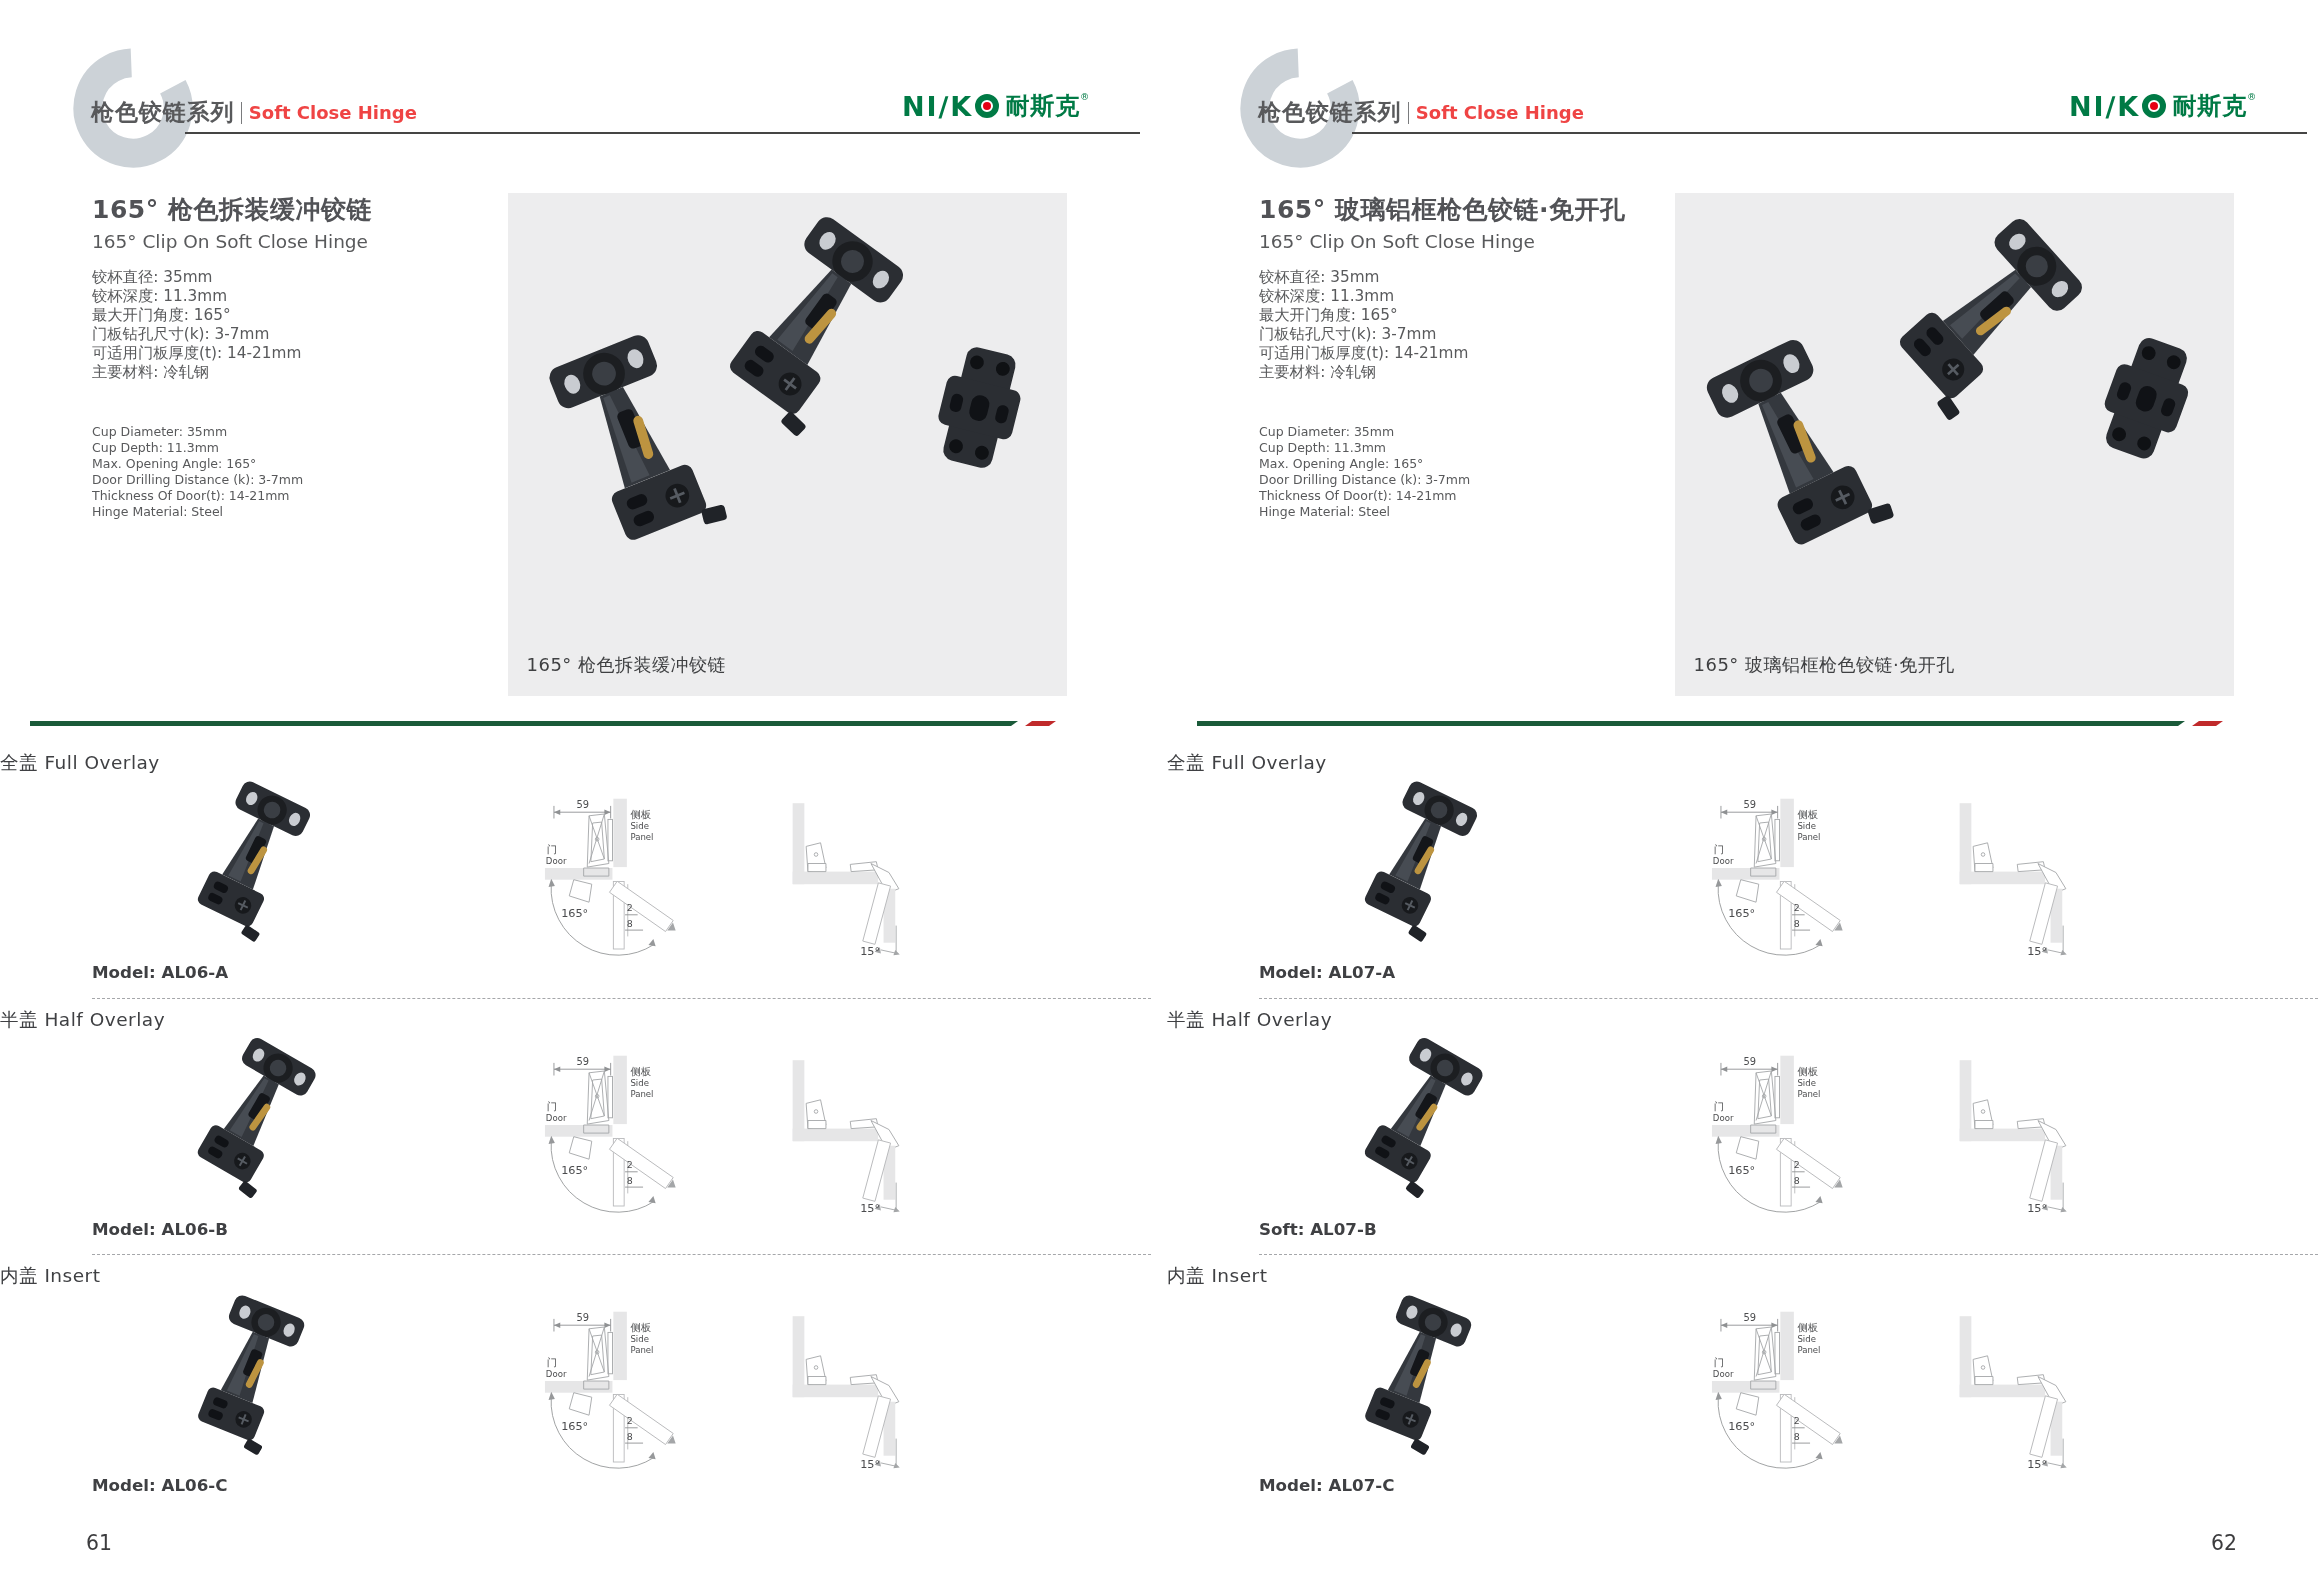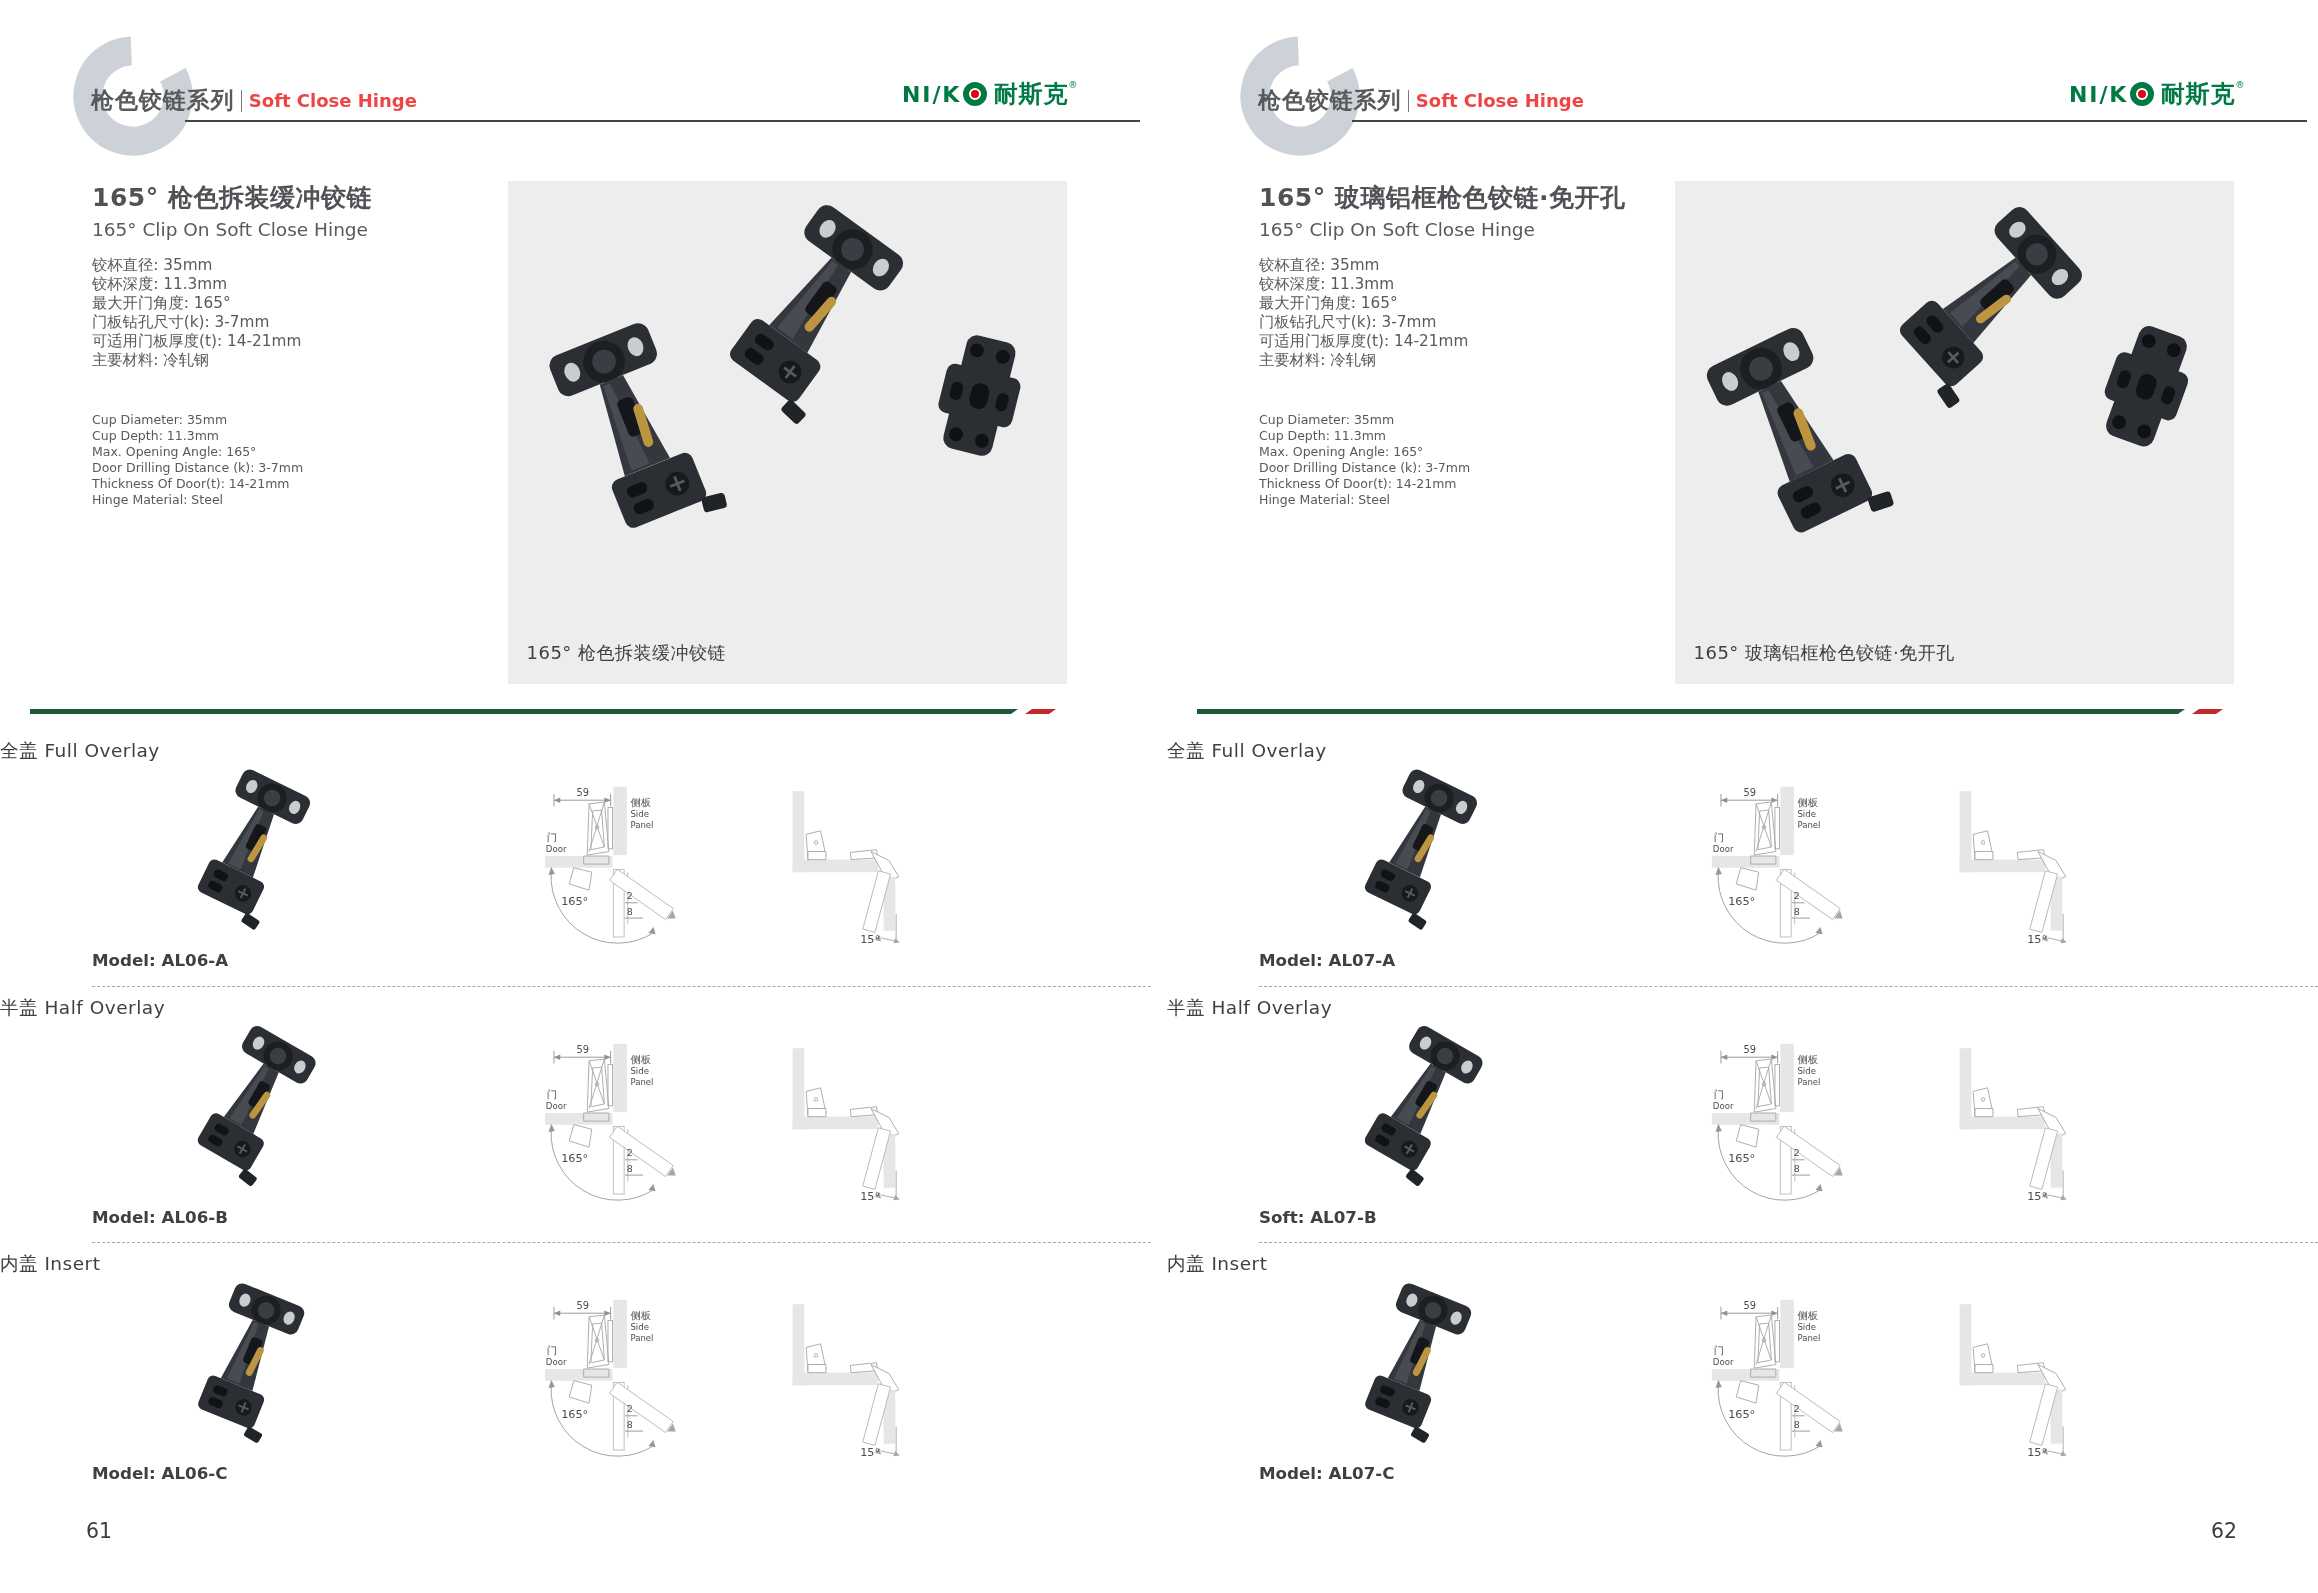--- a/index.html
+++ b/index.html
@@ -1,31 +1,31 @@
 <!DOCTYPE html>
 <html style="font-size:7.4px"><head>
 <meta charset="utf-8">
 <style>
   html,body{margin:0;padding:0;background:#fff;}
   .sheet{position:relative;width:2333px;height:1594px;background:#ffffff;overflow:hidden;
          font-family:"DejaVu Sans","Liberation Sans",sans-serif;color:#55565a;}
-  .page{position:absolute;top:0;width:1166px;height:1578px;}
+  .page{position:absolute;top:12px;width:1166px;height:1578px;}
   .page-left{left:0;}
   .page-right{left:1167px;}
 
   
   .big-c{position:absolute;left:73px;top:36px;width:120px;height:120px;}
   .series-row{position:absolute;left:91px;top:85px;display:flex;align-items:center;gap:6.5px;white-space:nowrap;}
   .series-cn{font-size:23px;font-weight:700;color:#58595b;letter-spacing:0.9px;}
   .series-vbar{width:1.4px;height:22px;background:#7a7b7d;}
   .series-en{font-size:18px;font-weight:600;color:#ef4444;}
   .header-rule{position:absolute;left:185px;top:120px;width:955px;height:2.3px;background:#454544;}
 
   .logo{position:absolute;left:902px;top:78px;display:flex;align-items:center;white-space:nowrap;}
-  .logo-latin{font-size:22px;font-weight:800;color:#007a45;letter-spacing:1.9px;}
+  .logo-latin{font-size:27px;font-weight:800;color:#007a45;letter-spacing:1.9px;}
   .logo-o{position:relative;width:24px;height:24px;border:6px solid #007a45;border-radius:50%;margin:0 1.9px;box-sizing:border-box;}
   .logo-dot{position:absolute;left:50%;top:50%;width:8px;height:8px;margin:-4px 0 0 -4px;border-radius:50%;background:#e60013;}
   .logo-cn{font-size:24px;font-weight:700;color:#007a45;margin-left:4.6px;letter-spacing:0.9px;}
   .logo-reg{font-size:9.3px;color:#007a45;align-self:flex-start;margin-top:0.9px;}
 
   
   .prod-title-cn{position:absolute;left:92px;top:181px;font-size:25px;font-weight:600;color:#515256;letter-spacing:0.5px;}
   .prod-title-en{position:absolute;left:92px;top:219px;font-size:18.5px;font-weight:400;color:#58595b;}
   .specs-cn{position:absolute;left:92px;top:256px;font-size:15.3px;line-height:19px;color:#58595b;}
   .specs-en{position:absolute;left:92px;top:412px;font-size:12.5px;line-height:16px;color:#58595b;}

